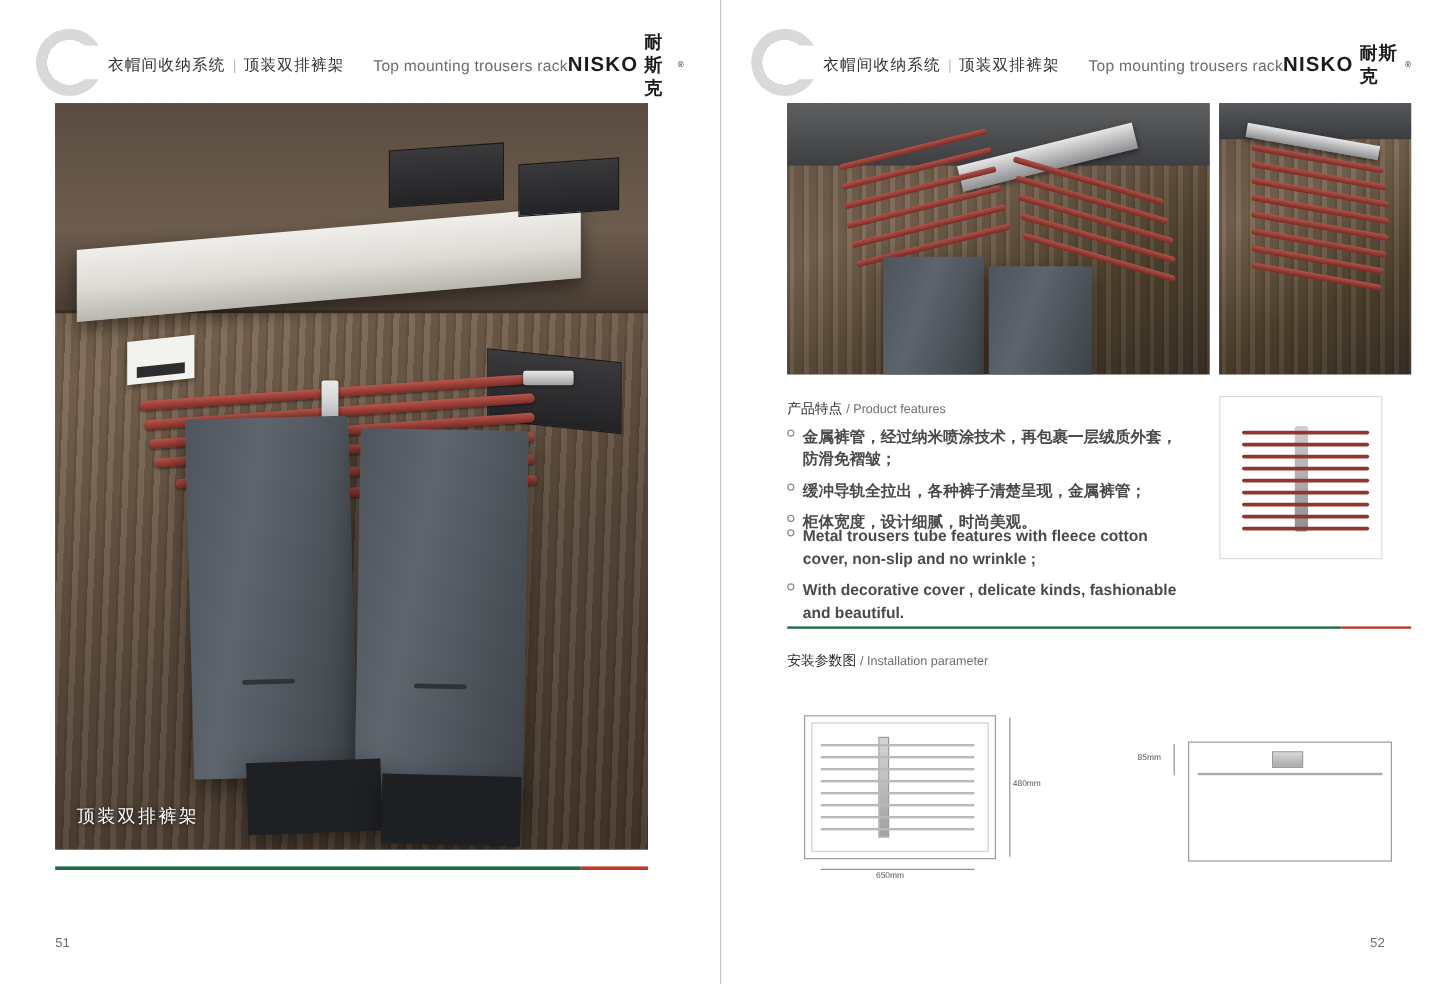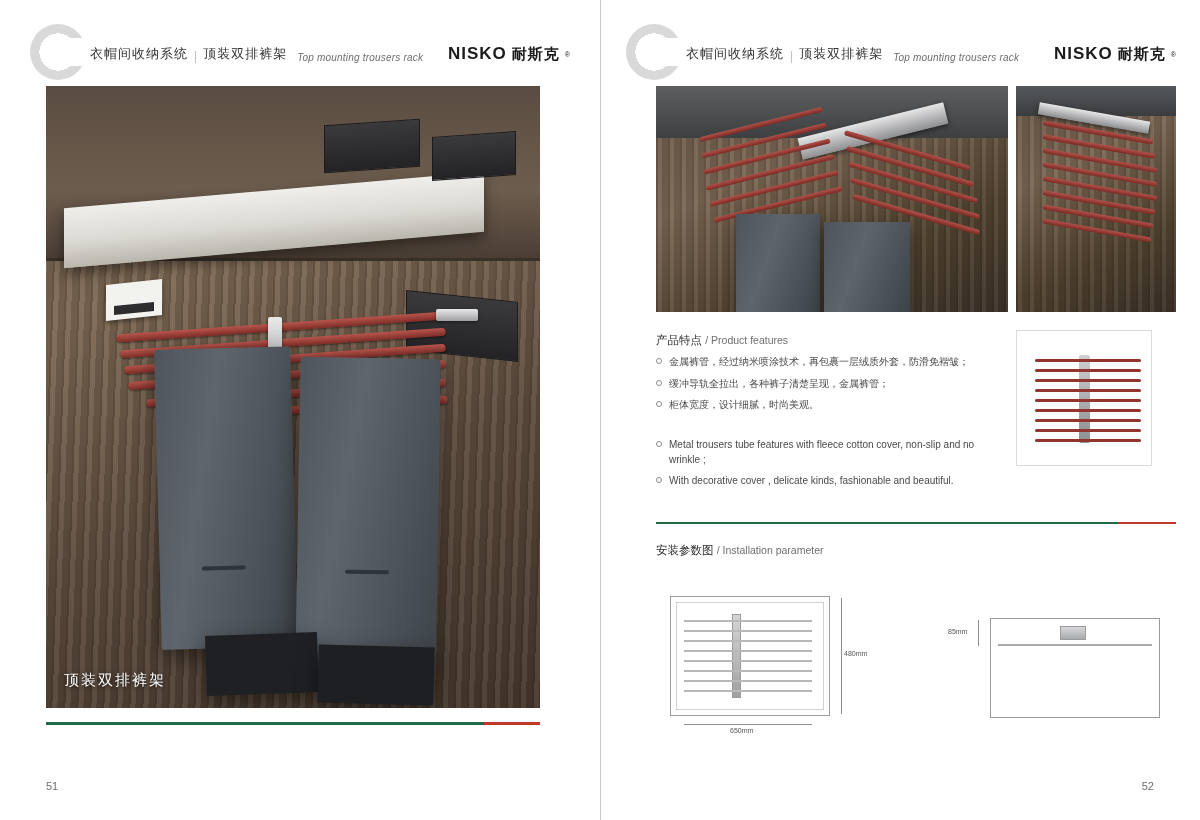--- a/index.html
+++ b/index.html
@@ -25,25 +25,25 @@
   .c-logo .ring {
     position:absolute; inset:0;
     border-radius:50%;
     background:
       radial-gradient(circle at 50% 50%, #ffffff 0 47%, #d9d9d9 47% 100%);
   }
   .c-logo .ring:after{
     content:"";
     position:absolute; right:-2px; top:14px; width:26px; height:28px; background:#fff;
   }
-  .hdr-text { margin-left:4px; display:flex; align-items:flex-end; white-space:nowrap; }
+  .hdr-text { margin-left:4px; display:flex; align-items:center; white-space:nowrap; }
   .hdr-cn { font-size:13px; color:#333; letter-spacing:1px; }
   .hdr-div { color:#bdbdbd; margin:0 6px; font-size:12px; }
   .hdr-cn2 { font-size:13px; color:#333; letter-spacing:1px; }
-  .hdr-en { font-size:10px; color:#6d6d6d; margin-left:10px; letter-spacing:.2px;font-style:italic; }
+  .hdr-en { font-size:13px; color:#6d6d6d; margin-left:24px; letter-spacing:.2px; }
 
   .brand { margin-left:auto; display:flex; align-items:center; gap:5px; }
   .brand-mark { font-size:17px; font-weight:bold; letter-spacing:1px; color:#1b1b1b; font-family:"Liberation Sans", sans-serif; }
   .brand-cn { font-size:15px; font-weight:bold; color:#1b1b1b; letter-spacing:1px; }
   .brand-tm { font-size:7px; vertical-align:super; color:#1b1b1b; }
 
   
   .hero {
     position:absolute; left:46px; top:86px; width:494px; height:622px;
     overflow:hidden;
@@ -163,21 +163,21 @@
   .sec-title .en { color:#6f6f6f; font-size:10.5px; }
   #features-title { left:656px; top:333px; }
 
   .feat-list { position:absolute; left:656px; top:355px; width:330px; }
   .feat-list.en-list { top:438px; }
   .feat-item { display:flex; align-items:flex-start; margin-bottom:7px; }
   .bullet {
     flex:0 0 auto; width:6px; height:6px; border-radius:50%;
     border:1px solid #8c8c8c; margin:3px 7px 0 0; background:#fff;
   }
-  .feat-text { font-size:10px; line-height:1.45; color:#4a4a4a; }
+  .feat-text { font-size:13px; line-height:1.45; color:#4a4a4a;font-weight:bold; }
 
   .feat-img {
     position:absolute; left:1016px; top:330px; width:136px; height:136px;
     border:1px solid #dcdcdc; background:#fff;
   }
   .fi-rod { position:absolute; height:3px; border-radius:2px; background:#93352f; }
   .fi-center {
     position:absolute; left:62px; top:24px; width:11px; height:88px;
     background:linear-gradient(180deg,#cfcfd1,#8d8e90); border-radius:2px;
   }

